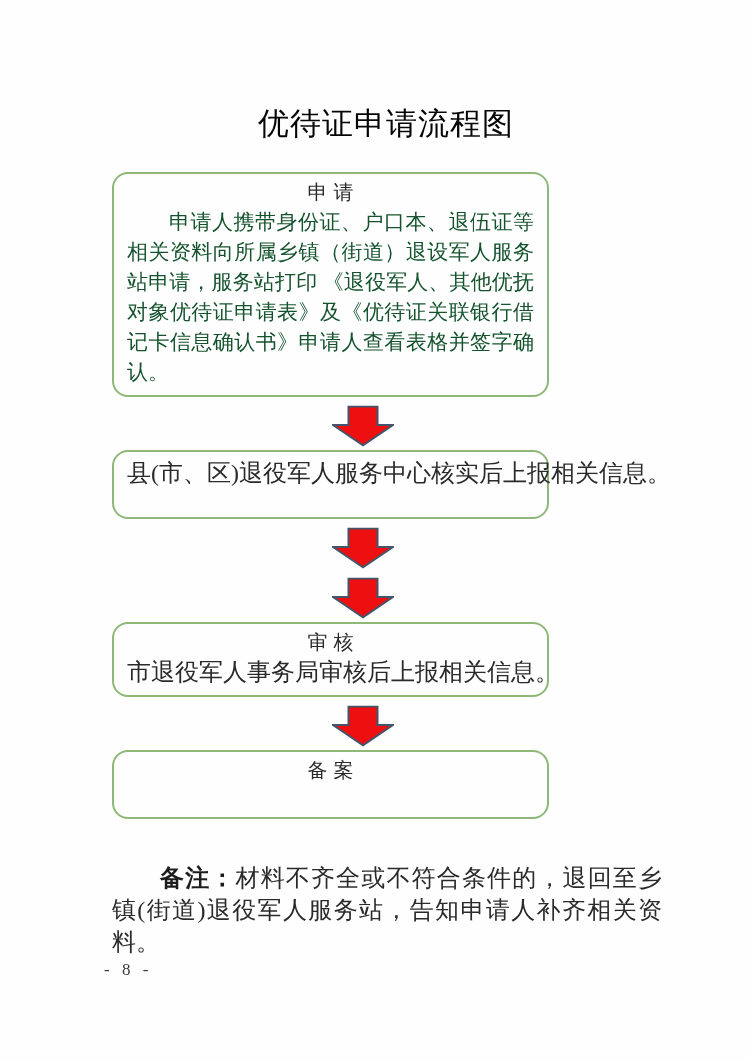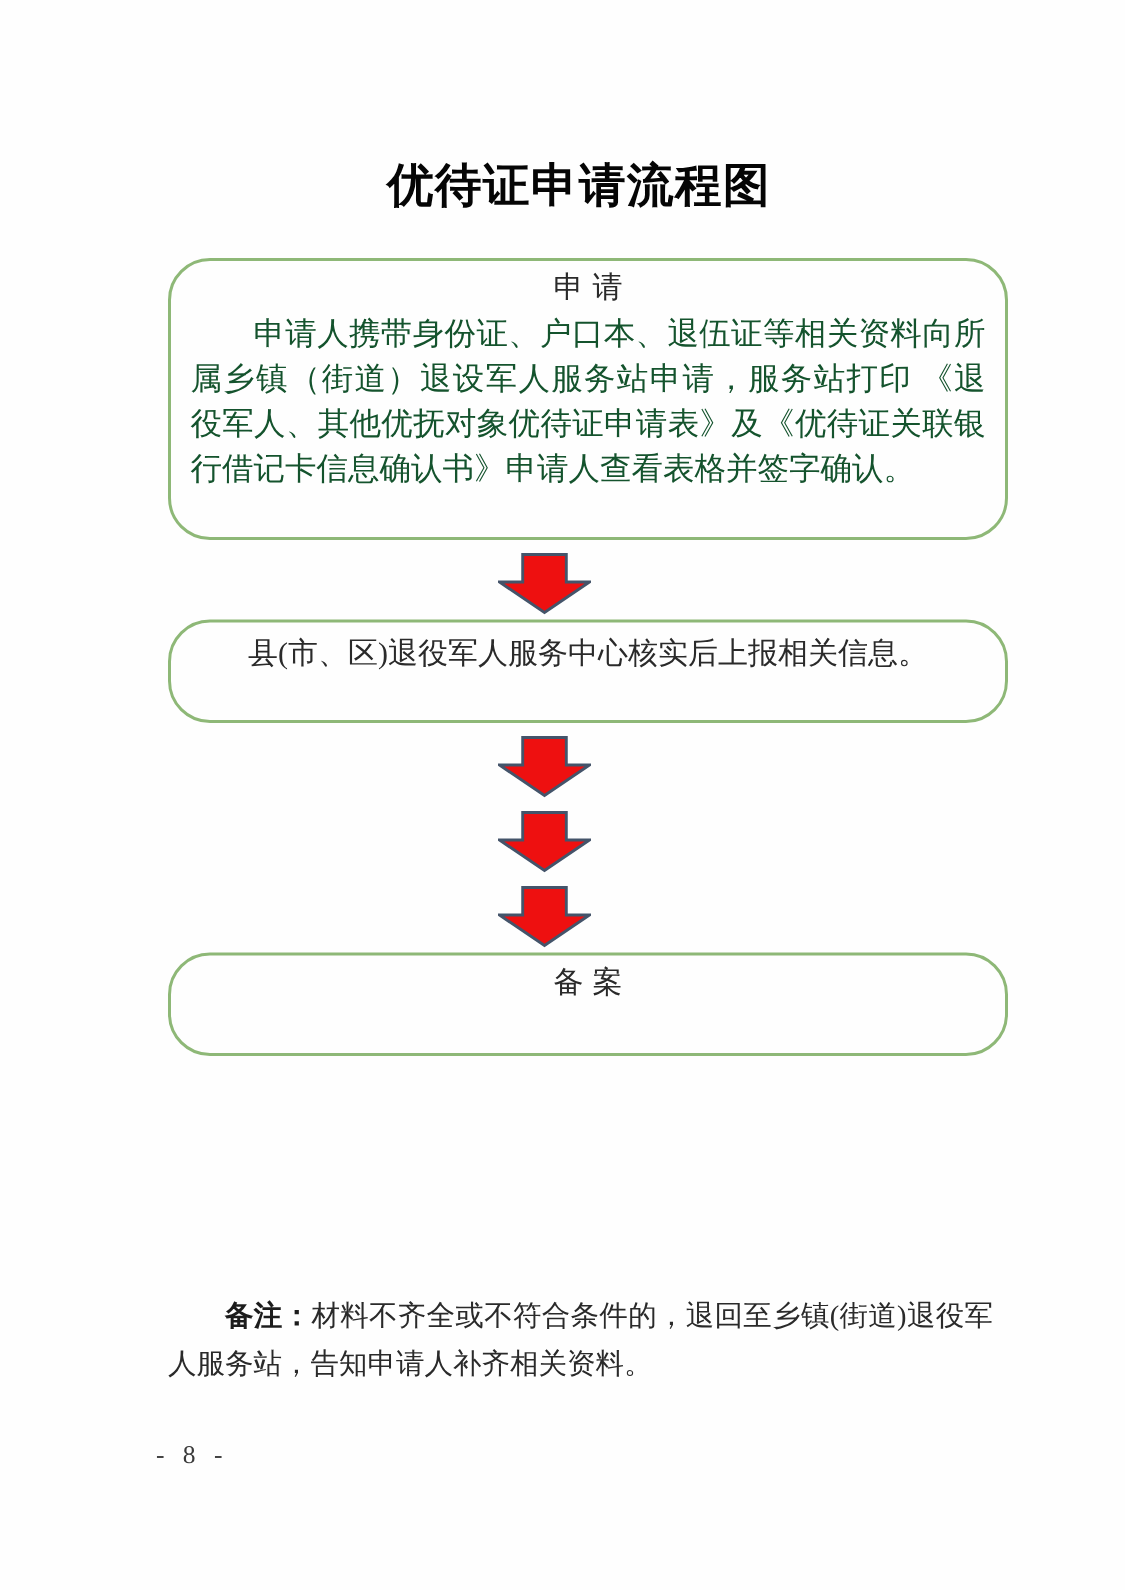--- a/index.html
+++ b/index.html
@@ -21,35 +21,35 @@
     background: #fefefe;
   }
   .title {
     position: absolute;
     top: 103px;
     left: 112px;
     width: 548px;
     margin: 0;
     text-align: center;
     font-size: 31px;
-    font-weight: bold;
+    font-weight: normal;
     color: #050505;
     letter-spacing: 1px;
   }
   .flow {
     position: absolute;
     top: 172px;
     left: 112px;
     width: 501px;
   }
   .box {
     box-sizing: border-box;
-    width: 560px;
+    width: 437px;
     border: 2px solid #8eb877;
-    border-radius: 28px;
+    border-radius: 16px;
     background: #fefefe;
     padding: 5px 13px 8px 13px;
   }
   .box-label {
     text-align: center;
     font-size: 20px;
     line-height: 27px;
     letter-spacing: 6px;
     padding-left: 6px; 
     color: #2a2a2a;
@@ -58,41 +58,41 @@
     margin: 1px 0 0 0;
     font-size: 21px;
     line-height: 30px;
     text-align: justify;
     text-indent: 2em;
     color: #14532d;
     word-break: break-all;
   }
   .box-line {
     margin: 1px 0 0 0;
-    font-size: 20px;
+    font-size: 24px;
     line-height: 30px;
     text-align: center;
     color: #2a2a2a;
     white-space: nowrap;
   }
   .box-first { min-height: 188px; }
   .box-small { min-height: 69px; }
   .arrow {
     width: 62px;
     height: 42px;
     margin: 8px auto 3px auto;
   }
   .arrow svg { display: block; }
   .note {
     position: absolute;
     top: 862px;
     left: 112px;
     width: 550px;
     margin: 0;
-    font-size: 19px;
+    font-size: 24px;
     line-height: 32px;
     text-indent: 2em;
     text-align: justify;
     color: #2a2a2a;
     word-break: break-all;
   }
   .note .note-label {
     font-weight: bold;
     color: #1c1c1c;
   }
@@ -135,20 +135,24 @@
       </svg>
     </div>
 
 
     <div class="arrow">
       <svg width="62" height="42" viewBox="0 0 64 42" xmlns="http://www.w3.org/2000/svg">
         <path d="M17 1 H47 V20 H63 L32 41 L1 20 H17 Z" fill="#ee1010" stroke="#44546a" stroke-width="2" stroke-linejoin="miter"></path>
       </svg>
     </div>
 
+    <div class="box box-small">
+      <div class="box-label">审核</div>
+      <p class="box-line">市退役军人事务局审核后上报相关信息。</p>
+    </div>
 
     <div class="arrow">
       <svg width="62" height="42" viewBox="0 0 64 42" xmlns="http://www.w3.org/2000/svg">
         <path d="M17 1 H47 V20 H63 L32 41 L1 20 H17 Z" fill="#ee1010" stroke="#44546a" stroke-width="2" stroke-linejoin="miter"></path>
       </svg>
     </div>
 
     <div class="box box-small">
       <div class="box-label">备案</div>
     </div>

